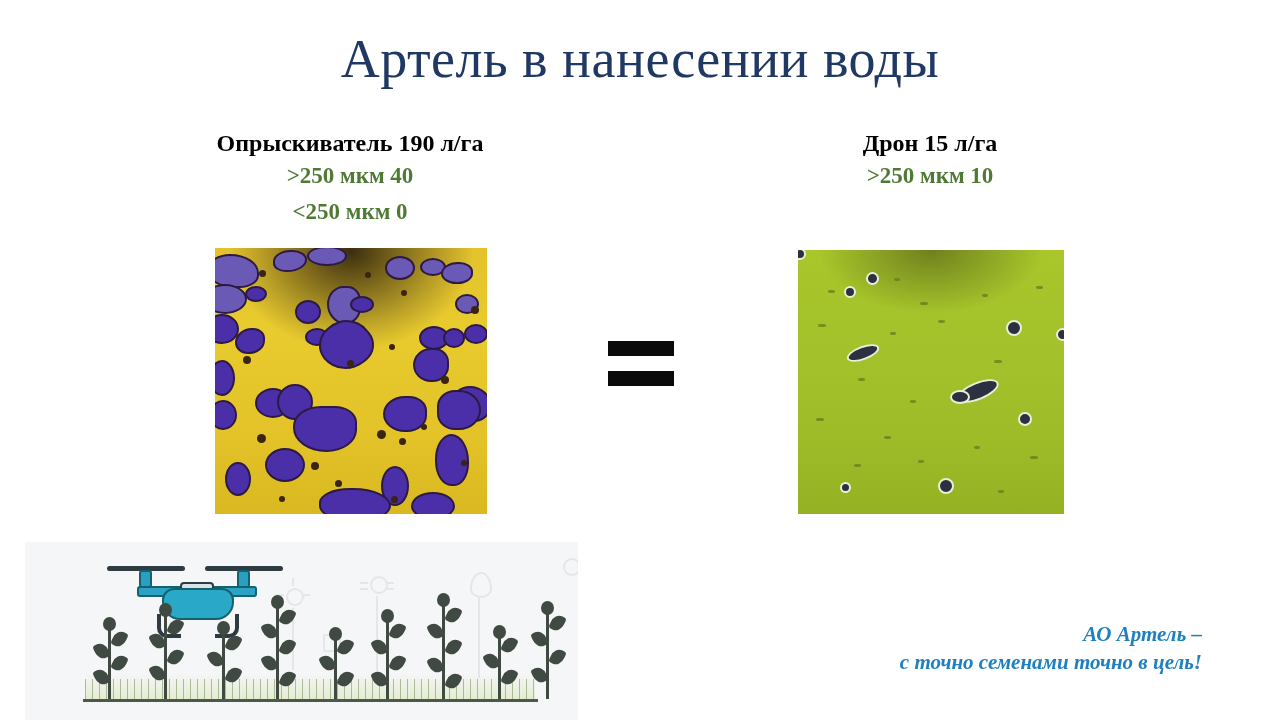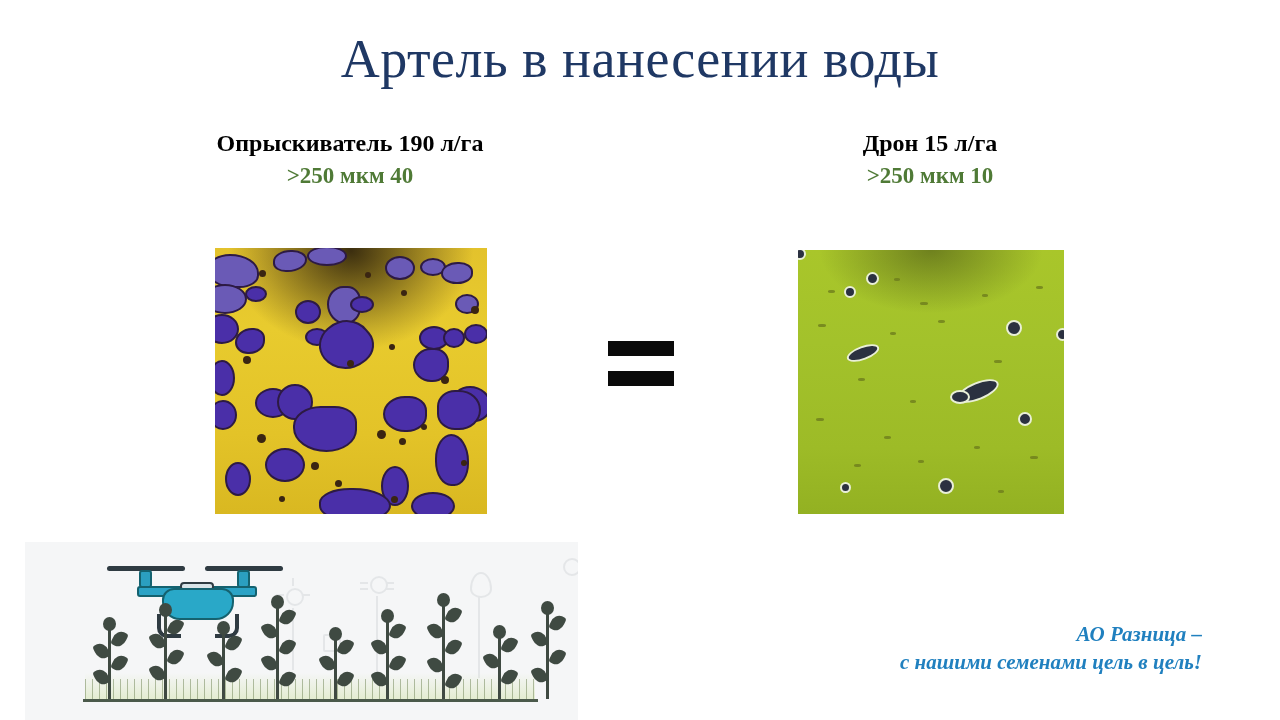--- a/index.html
+++ b/index.html
@@ -316,20 +316,21 @@
   }
 </style>
 </head>
 <body>
 
 <div class="slide-title">Артель в нанесении воды</div>
 
 <div class="col col-left">
   <div class="col-heading">Опрыскиватель 190 л/га</div>
   <div class="col-stat">&gt;250 мкм 40</div>
+  <div class="col-stat">&lt;250 мкм 0</div>
 </div>
 
 <div class="col col-right">
   <div class="col-heading">Дрон 15 л/га</div>
   <div class="col-stat">&gt;250 мкм 10</div>
 </div>
 
 <div class="sample sample-left">
   <div class="blob lite" style="left:-8px;  top:6px;   width:52px; height:34px; border-radius:48% 60% 40% 55%;"></div>
   <div class="blob lite" style="left:58px;  top:2px;   width:34px; height:22px; border-radius:55% 45% 60% 40%;"></div>
@@ -533,15 +534,15 @@
     <div class="stem" style="height:88px;"></div>
     <div class="top" style="bottom:84px;"></div>
     <div class="leaf r" style="left:26px; bottom:68px;"></div>
     <div class="leaf l" style="left:8px;  bottom:52px;"></div>
     <div class="leaf r" style="left:26px; bottom:34px;"></div>
     <div class="leaf l" style="left:8px;  bottom:16px;"></div>
   </div>
 </div>
 
 <div class="signature">
-  <div>АО Разница –</div>
-  <div>с нашими семенами цель в цель!</div>
+  <div>АО Артель –</div>
+  <div>с точно семенами точно в цель!</div>
 </div>
 
 </body></html>

